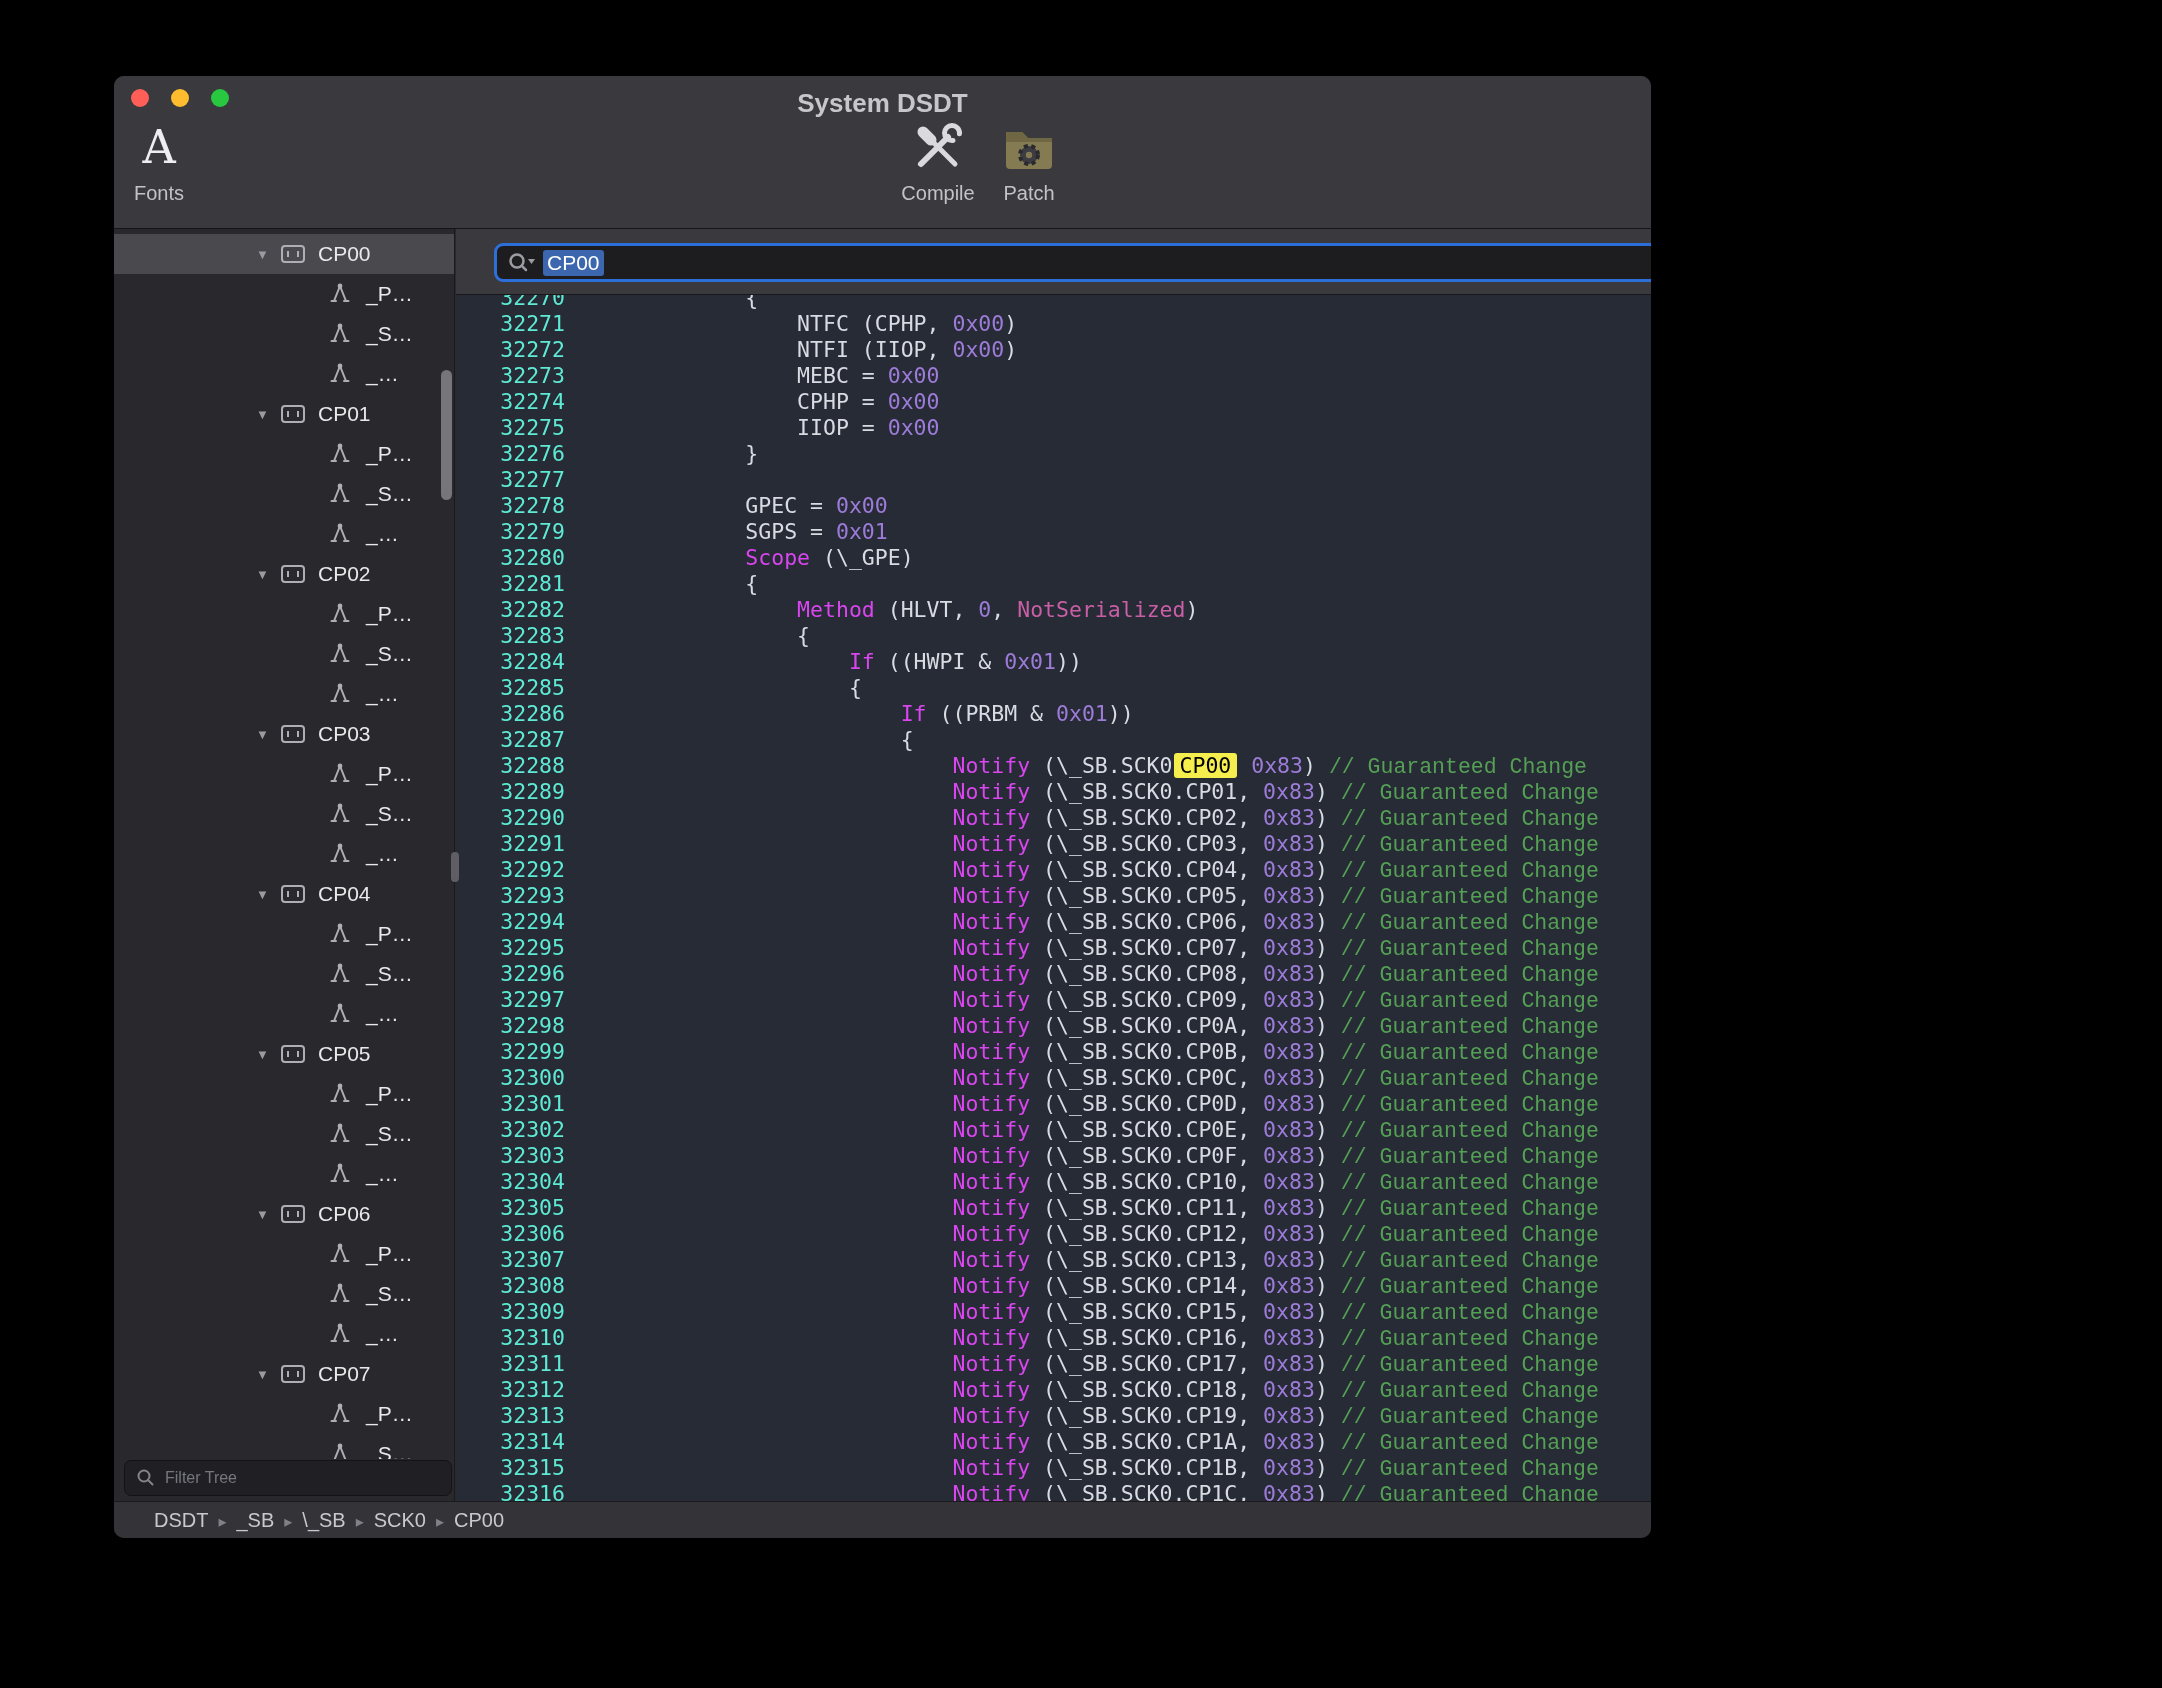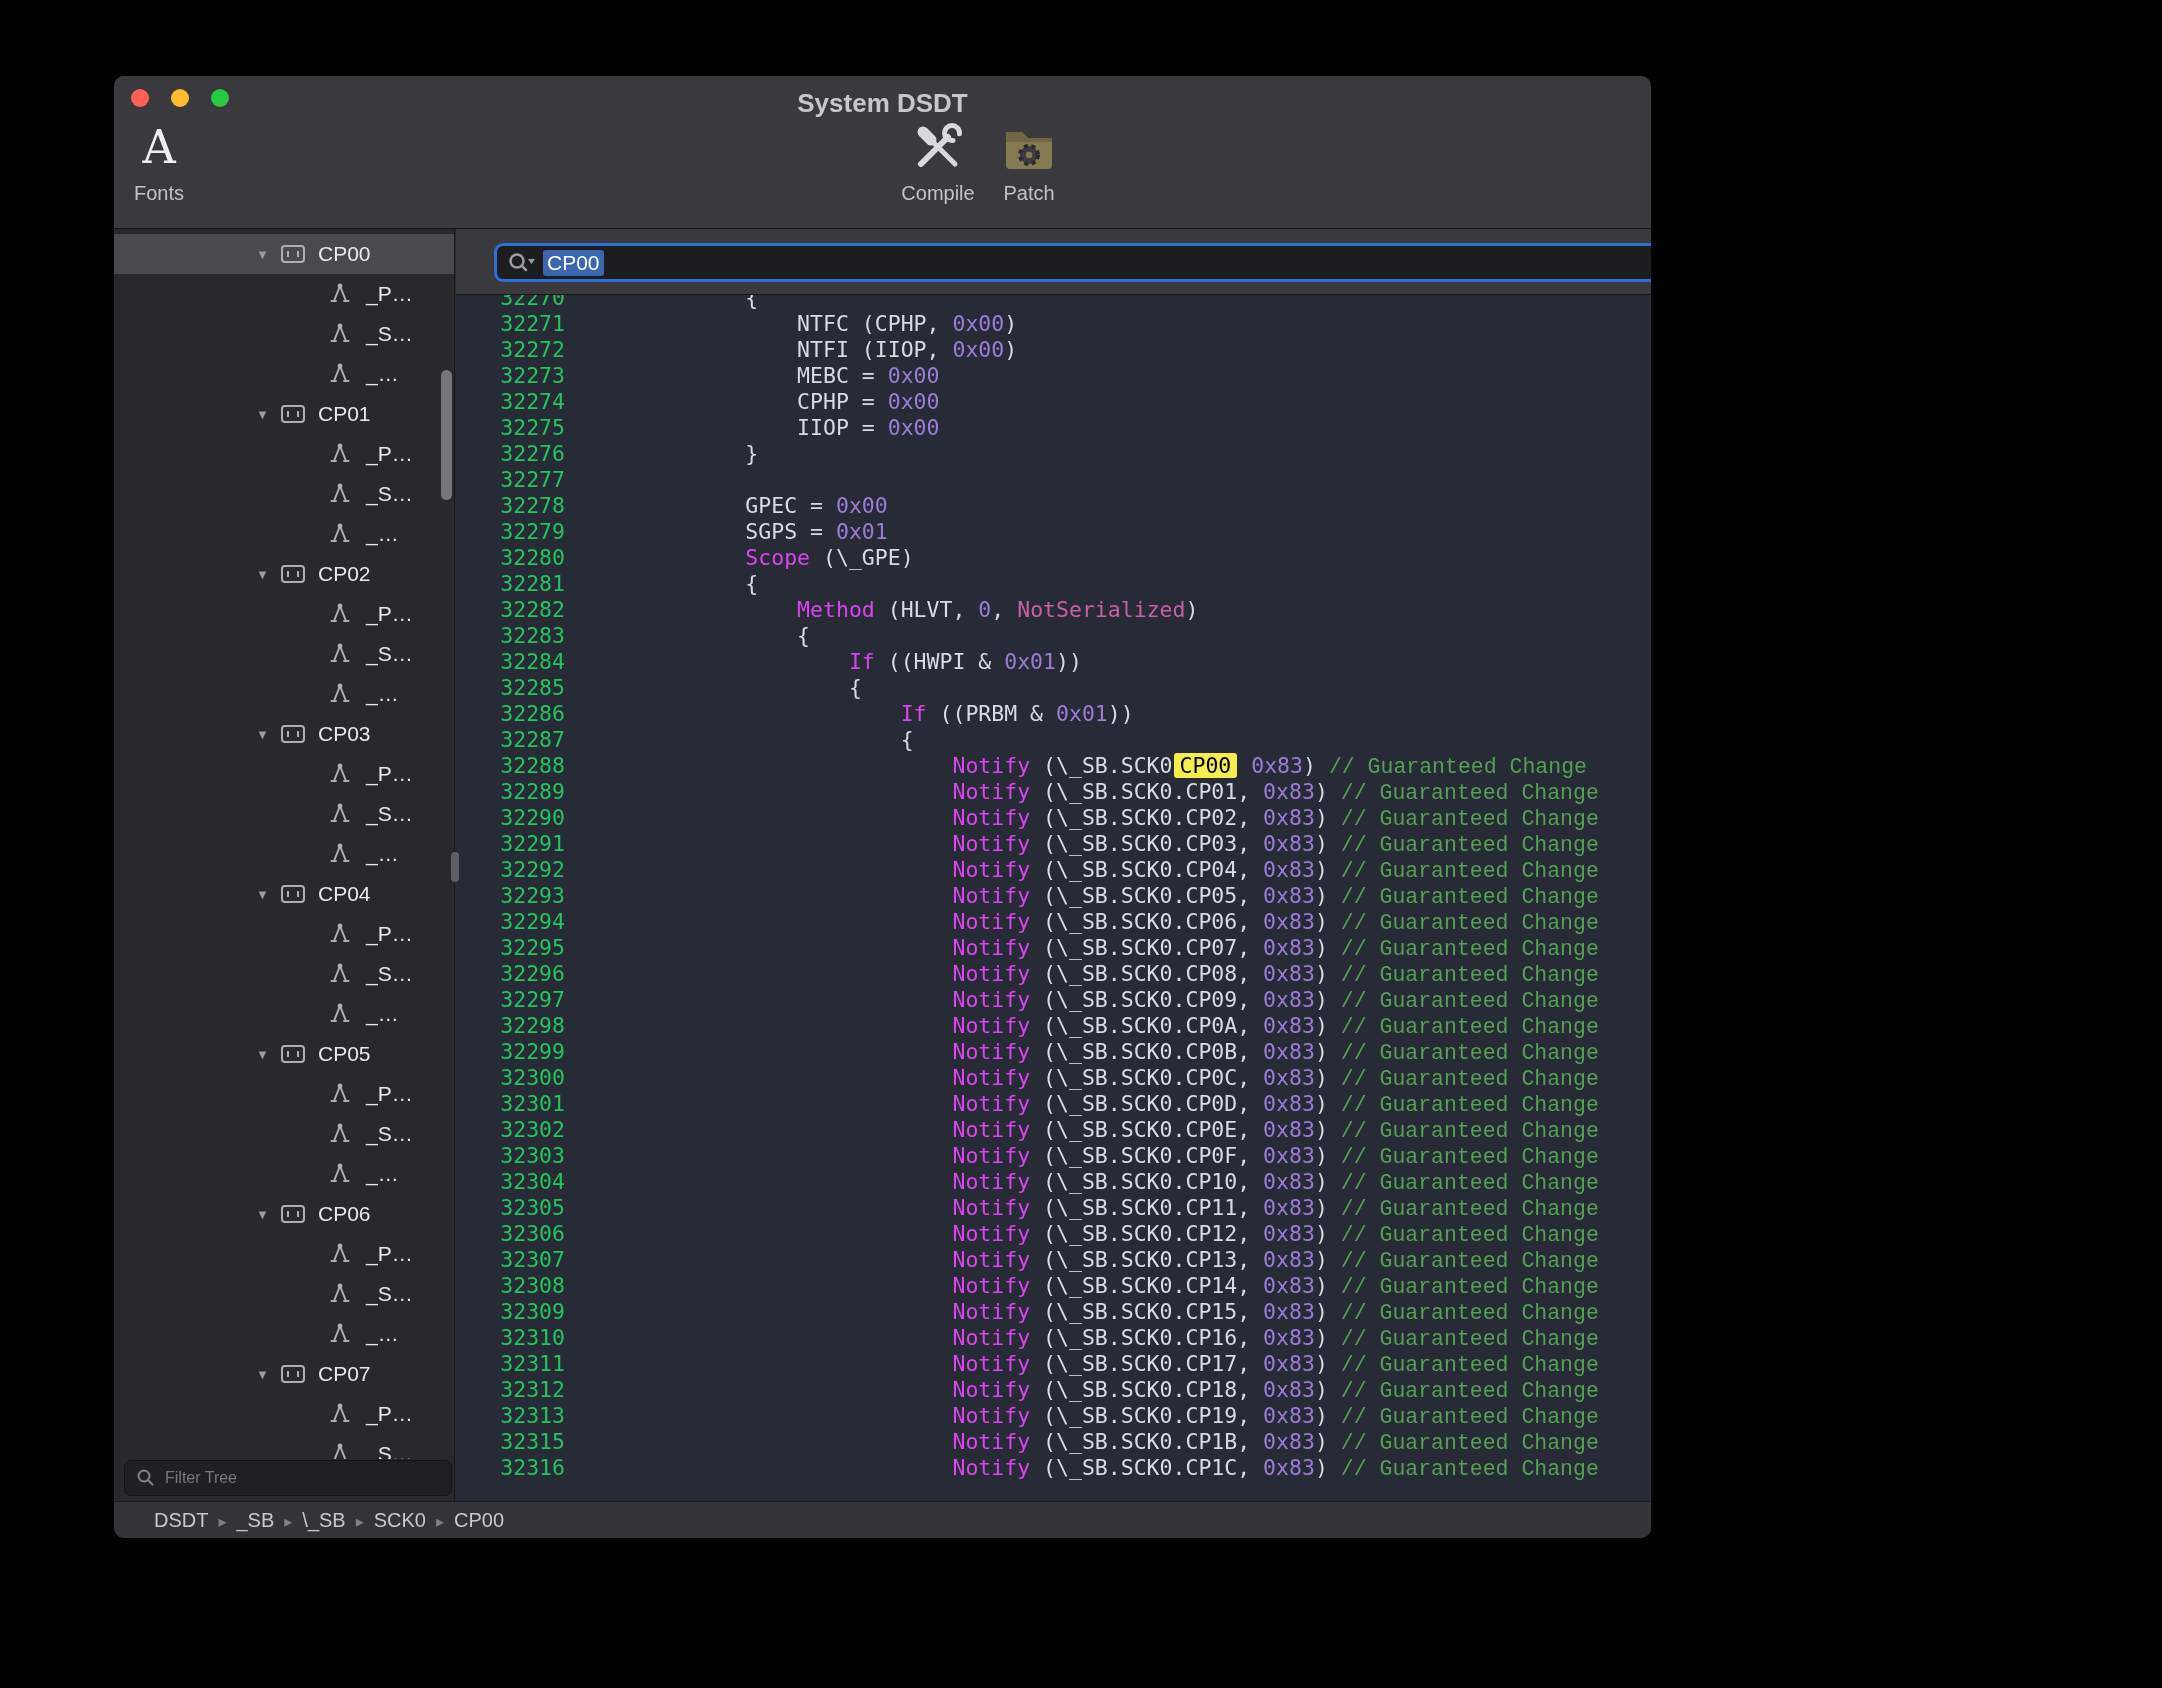--- a/index.html
+++ b/index.html
@@ -48,21 +48,21 @@
   .nav-btn.prev{left:1272px;}
   .nav-btn.next{left:1309px;}
   .done-btn{position:absolute;left:1362px;top:16px;width:78px;height:35px;background:#6a6a6f;border-radius:6px;
     color:#f4f4f6;font-size:20px;display:flex;align-items:center;justify-content:center;}
   .checkbox{position:absolute;left:1460px;top:20px;width:26px;height:26px;background:#4d4d52;border:1px solid #2e2e32;
     border-radius:5px;box-sizing:border-box;}
   .replace-label{position:absolute;left:1498px;top:23px;font-size:20px;color:#e8e8ec;}
   .code-viewport{position:absolute;top:66px;left:0;right:0;bottom:0;background:#262b35;overflow:hidden;}
   .code-lines{position:absolute;top:-10px;left:0;}
   .code-line{display:flex;height:26px;font-family:"DejaVu Sans Mono",monospace;font-size:21.5px;line-height:26px;white-space:pre;}
-  .ln{display:inline-block;width:109px;text-align:right;color:#22c55e;flex:none;}
+  .ln{display:inline-block;width:109px;text-align:right;color:#5eead4;flex:none;}
   .code-text{padding-left:25px;color:#d8dbe2;}
   .kw{color:#d946ef;text-align:right;}
   .num{color:#9d7bd8;}
   .com{color:#55a055;font-family:Liberation Mono, monospace;}
   .sp{color:#c95fa6;}
   .match{background:#f6ee4d;color:#000;border-radius:3px;padding:0 6px;margin:0 1px;}
   
   .statusbar{position:absolute;left:0;right:0;bottom:0;height:36px;background:#333338;border-top:1px solid #1b1b1d;
     display:flex;align-items:center;padding-left:40px;font-size:20px;color:#c8c8cd;}
   .crumb-sep{color:#808086;margin:0 10px;font-size:16px;}
@@ -526,20 +526,21 @@
           <div class="code-line"><span class="ln">32304</span><span class="code-text"><span>                            </span><span class="kw">Notify</span><span> (\_SB.SCK0.CP10, </span><span class="num">0x83</span><span>) </span><span class="com">// Guaranteed Change</span></span></div>
           <div class="code-line"><span class="ln">32305</span><span class="code-text"><span>                            </span><span class="kw">Notify</span><span> (\_SB.SCK0.CP11, </span><span class="num">0x83</span><span>) </span><span class="com">// Guaranteed Change</span></span></div>
           <div class="code-line"><span class="ln">32306</span><span class="code-text"><span>                            </span><span class="kw">Notify</span><span> (\_SB.SCK0.CP12, </span><span class="num">0x83</span><span>) </span><span class="com">// Guaranteed Change</span></span></div>
           <div class="code-line"><span class="ln">32307</span><span class="code-text"><span>                            </span><span class="kw">Notify</span><span> (\_SB.SCK0.CP13, </span><span class="num">0x83</span><span>) </span><span class="com">// Guaranteed Change</span></span></div>
           <div class="code-line"><span class="ln">32308</span><span class="code-text"><span>                            </span><span class="kw">Notify</span><span> (\_SB.SCK0.CP14, </span><span class="num">0x83</span><span>) </span><span class="com">// Guaranteed Change</span></span></div>
           <div class="code-line"><span class="ln">32309</span><span class="code-text"><span>                            </span><span class="kw">Notify</span><span> (\_SB.SCK0.CP15, </span><span class="num">0x83</span><span>) </span><span class="com">// Guaranteed Change</span></span></div>
           <div class="code-line"><span class="ln">32310</span><span class="code-text"><span>                            </span><span class="kw">Notify</span><span> (\_SB.SCK0.CP16, </span><span class="num">0x83</span><span>) </span><span class="com">// Guaranteed Change</span></span></div>
           <div class="code-line"><span class="ln">32311</span><span class="code-text"><span>                            </span><span class="kw">Notify</span><span> (\_SB.SCK0.CP17, </span><span class="num">0x83</span><span>) </span><span class="com">// Guaranteed Change</span></span></div>
           <div class="code-line"><span class="ln">32312</span><span class="code-text"><span>                            </span><span class="kw">Notify</span><span> (\_SB.SCK0.CP18, </span><span class="num">0x83</span><span>) </span><span class="com">// Guaranteed Change</span></span></div>
           <div class="code-line"><span class="ln">32313</span><span class="code-text"><span>                            </span><span class="kw">Notify</span><span> (\_SB.SCK0.CP19, </span><span class="num">0x83</span><span>) </span><span class="com">// Guaranteed Change</span></span></div>
+          <div class="code-line"><span class="ln">32314</span><span class="code-text"><span>                            </span><span class="kw">Notify</span><span> (\_SB.SCK0.CP1A, </span><span class="num">0x83</span><span>) </span><span class="com">// Guaranteed Change</span></span></div>
           <div class="code-line"><span class="ln">32315</span><span class="code-text"><span>                            </span><span class="kw">Notify</span><span> (\_SB.SCK0.CP1B, </span><span class="num">0x83</span><span>) </span><span class="com">// Guaranteed Change</span></span></div>
           <div class="code-line"><span class="ln">32316</span><span class="code-text"><span>                            </span><span class="kw">Notify</span><span> (\_SB.SCK0.CP1C, </span><span class="num">0x83</span><span>) </span><span class="com">// Guaranteed Change</span></span></div>
         </div>
     </div>
   </div>
 
   <div class="statusbar">
     <div class="breadcrumb" id="breadcrumb"><span class="crumb">DSDT</span><span class="crumb-sep">▸</span><span class="crumb">_SB</span><span class="crumb-sep">▸</span><span class="crumb">\_SB</span><span class="crumb-sep">▸</span><span class="crumb">SCK0</span><span class="crumb-sep">▸</span><span class="crumb">CP00</span></div>
   </div>
 </div>

